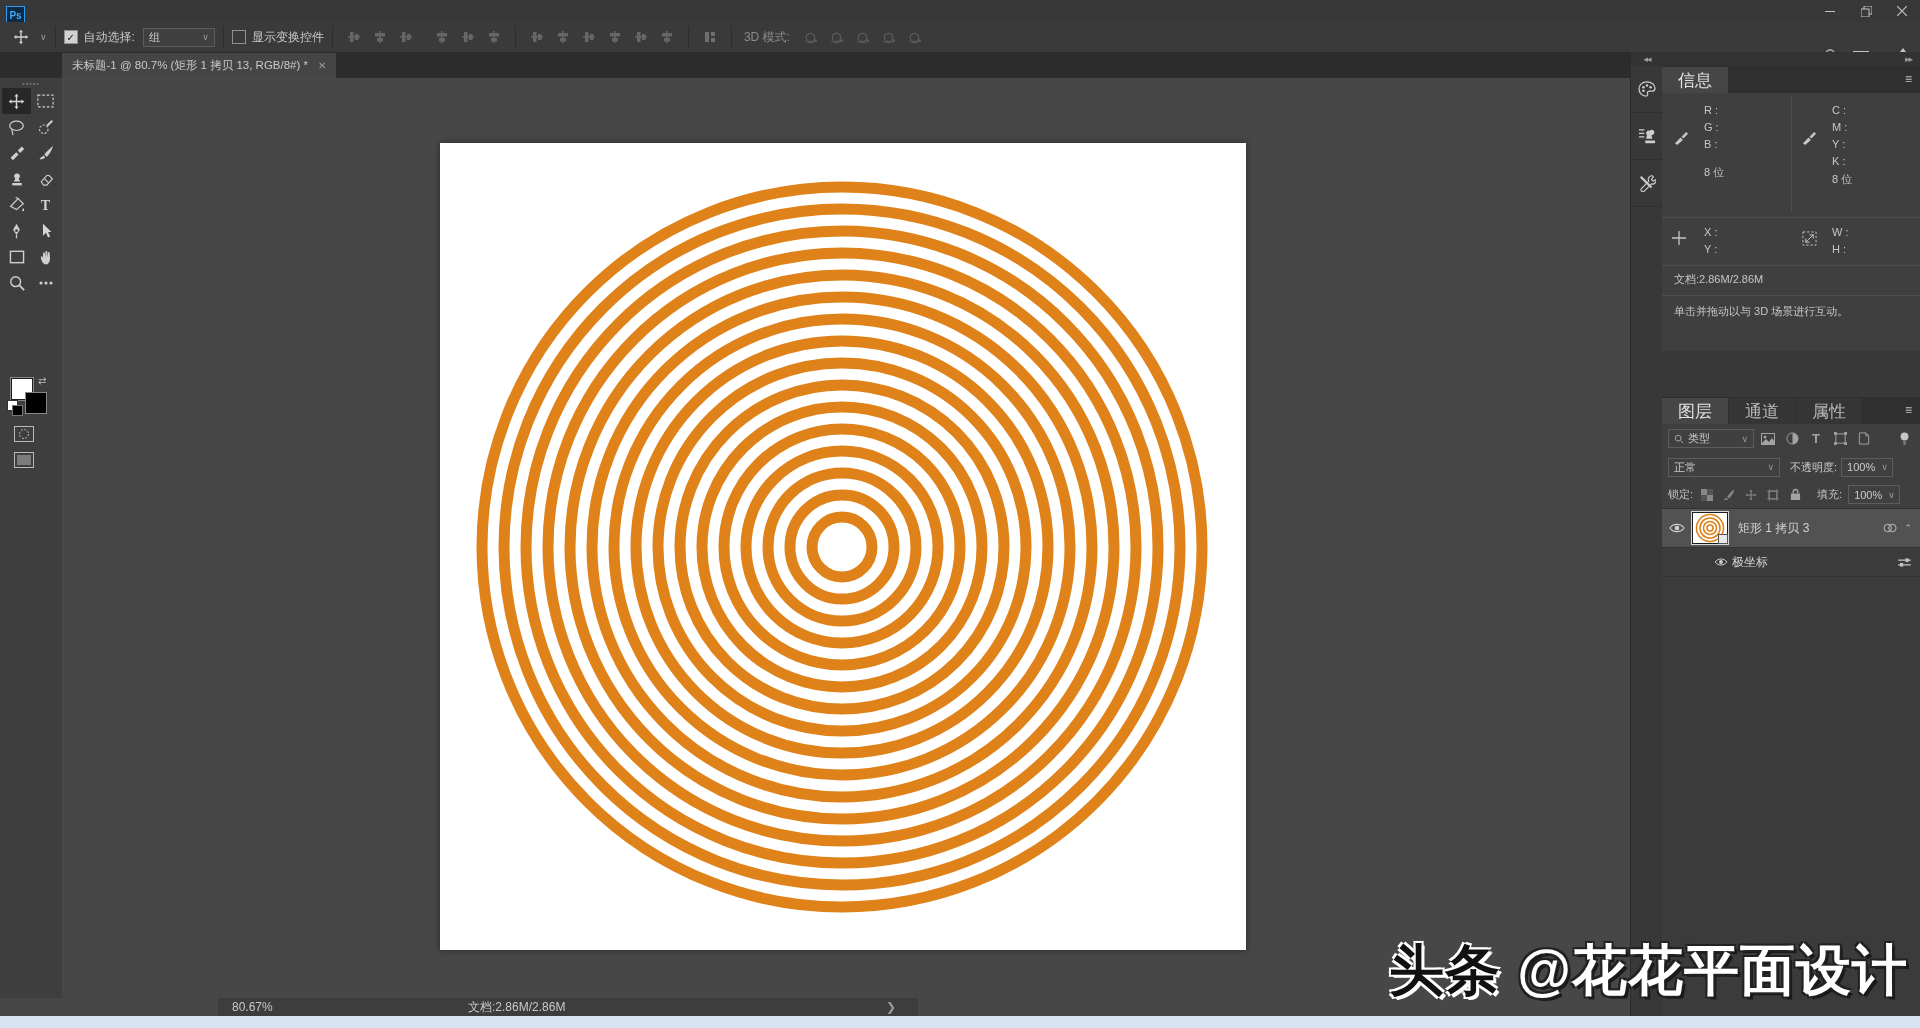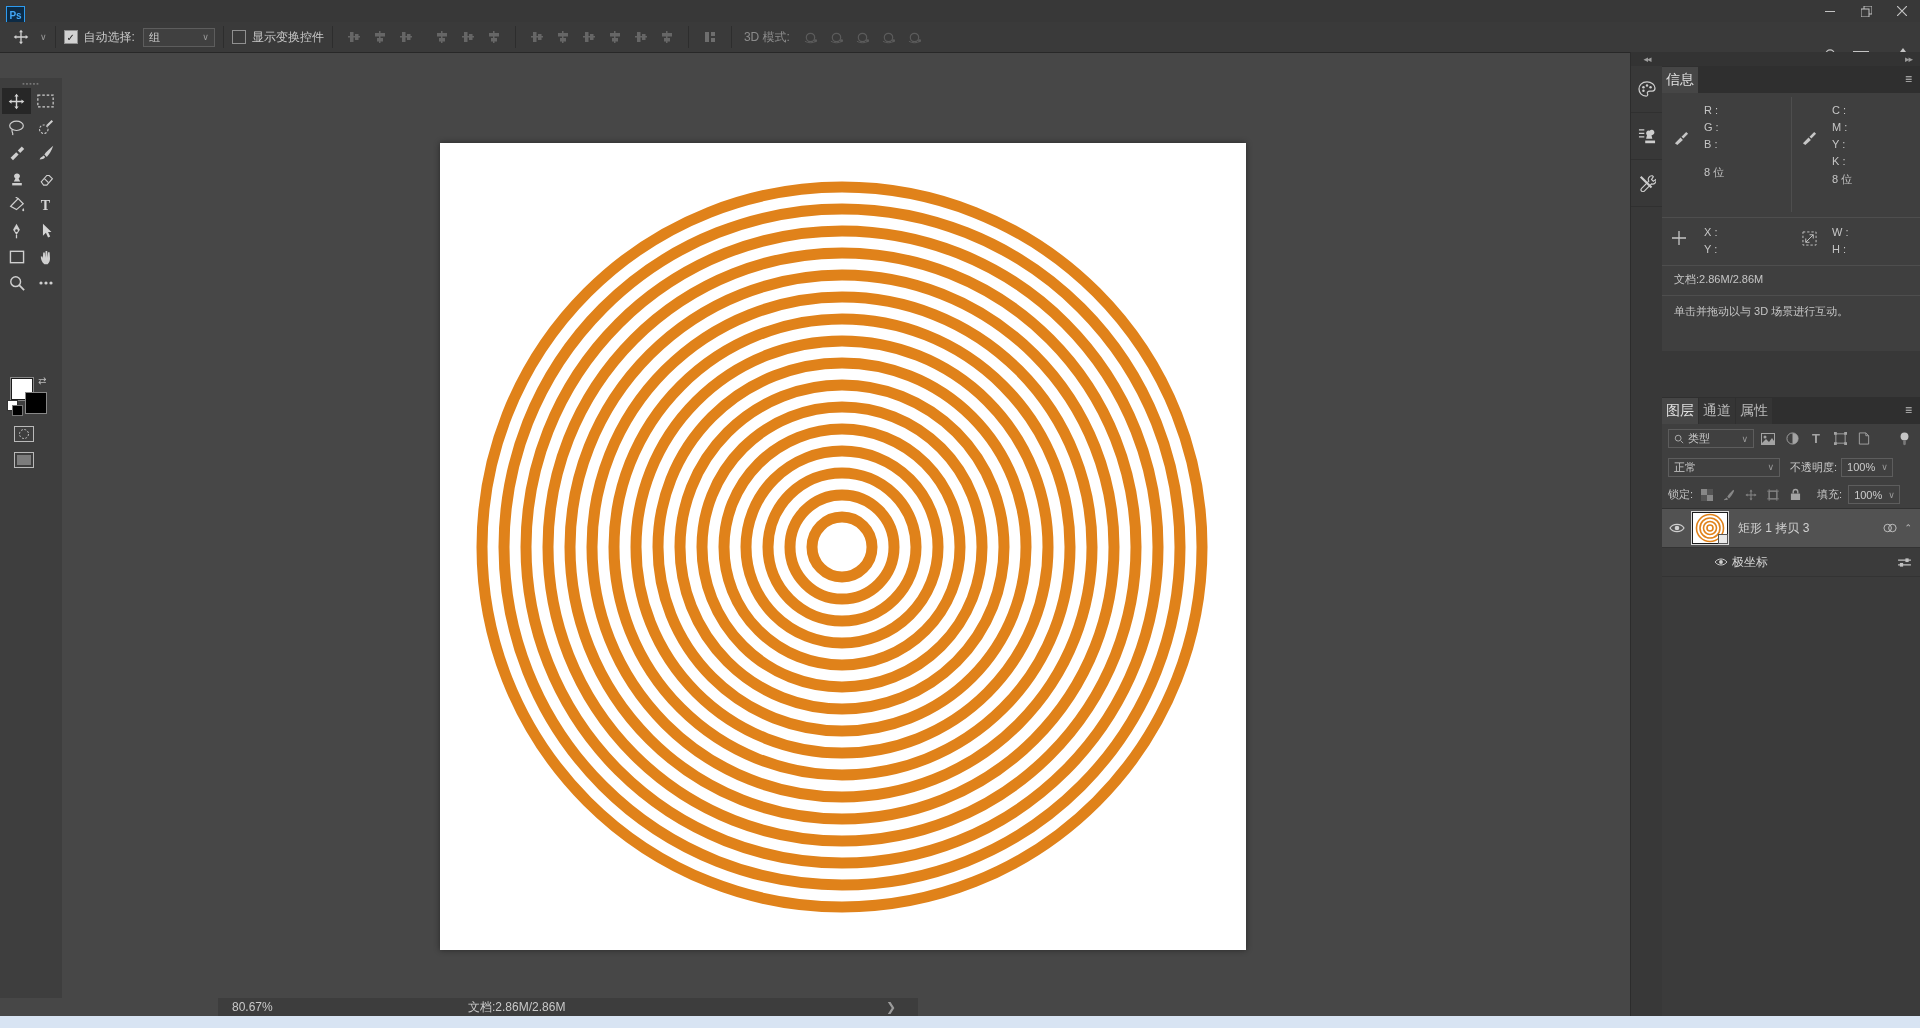--- a/index.html
+++ b/index.html
@@ -59,21 +59,21 @@
 
   
   #icon-strip{left:1630px;top:52px;width:32px;height:964px;background:#383838;border-left:1px solid #2c2c2c;border-right:1px solid #2c2c2c;}
   #icon-strip .collapse{height:14px;text-align:center;color:#9c9c9c;font-size:9px;letter-spacing:-1px;line-height:14px;background:#333;}
   .strip-btn{width:32px;height:46px;display:flex;align-items:center;justify-content:center;color:#cdcdcd;border-bottom:1px solid #303030;}
 
   
   #dock{left:1662px;top:52px;width:258px;height:964px;background:#383838;}
   #dock-collapse{height:14px;background:#333;color:#9c9c9c;font-size:9px;text-align:right;padding-right:8px;line-height:14px;letter-spacing:-1px;}
   .panel-tabs{height:27px;background:#2f2f2f;display:flex;align-items:flex-end;position:relative;}
-  .ptab{height:26px;padding:0 4px;display:flex;align-items:center;font-size:14px;color:#b9b9b9;background:#353535;margin-right:1px;}
+  .ptab{height:26px;padding:0 16px;display:flex;align-items:center;font-size:17px;color:#b9b9b9;background:#353535;margin-right:1px;}
   .ptab.active{background:#464646;color:#e0e0e0;}
   .hamburger{position:absolute;right:8px;top:7px;color:#c0c0c0;font-size:12px;line-height:12px;}
   #info-body{background:#3f3f3f;height:258px;position:relative;color:#c6c6c6;font-size:11px;}
   .info-col{position:absolute;top:8px;width:128px;}
   .info-line{height:17px;display:flex;align-items:center;}
   .hdiv{position:absolute;left:0;width:258px;height:1px;background:#4e4e4e;}
   .vdiv{position:absolute;top:4px;width:1px;height:110px;background:#4e4e4e;left:129px;}
   .picker-icon{position:absolute;color:#c6c6c6;}
 
   
@@ -304,20 +304,26 @@
       </span>
       <span>
         <svg width="14" height="15" viewBox="0 0 14 15">
             <path d="M7 0 L10 4 H8 V8 H6 V4 H4 Z" fill="#c4c4c4"></path>
             <path d="M2 6 H0 V15 H14 V6 H12 V13 H2 Z" fill="#c4c4c4"></path>
           </svg>
       </span>
     </div>
   </div>
 
+  <div id="tabbar" class="abs">
+    <div id="doc-tab">
+      <span>未标题-1 @ 80.7% (矩形 1 拷贝 13, RGB/8#) *</span>
+      <span class="close">✕</span>
+    </div>
+  </div>
 
   <div id="toolbar" class="abs">
     <div id="toolbar-grip">▪▪▪▪▪</div>
     <div id="tools">
         <div class="tool active">
           <svg width="17" height="17" viewBox="0 0 24 24">
             <path d="M12 1 L9 5 H11 V11 H5 V9 L1 12 L5 15 V13 H11 V19 H9 L12 23 L15 19 H13 V13 H19 V15 L23 12 L19 9 V11 H13 V5 H15 Z" fill="#d5d5d5"></path>
           </svg>
         </div>
         <div class="tool">
@@ -706,14 +712,18 @@
 
   <div id="statusbar" class="abs">
     <div id="status-inner">
       <span id="status-zoom">80.67%</span>
       <span id="status-doc">文档:2.86M/2.86M</span>
       <span id="status-chev">❯</span>
     </div>
   </div>
   <div id="bottom-strip" class="abs"></div>
 
+  <div id="watermark" class="abs">
+    <span id="wm-brand">头条</span>
+    <span id="wm-handle">@花花平面设计</span>
+  </div>
 
 </div>
 
 </body></html>

